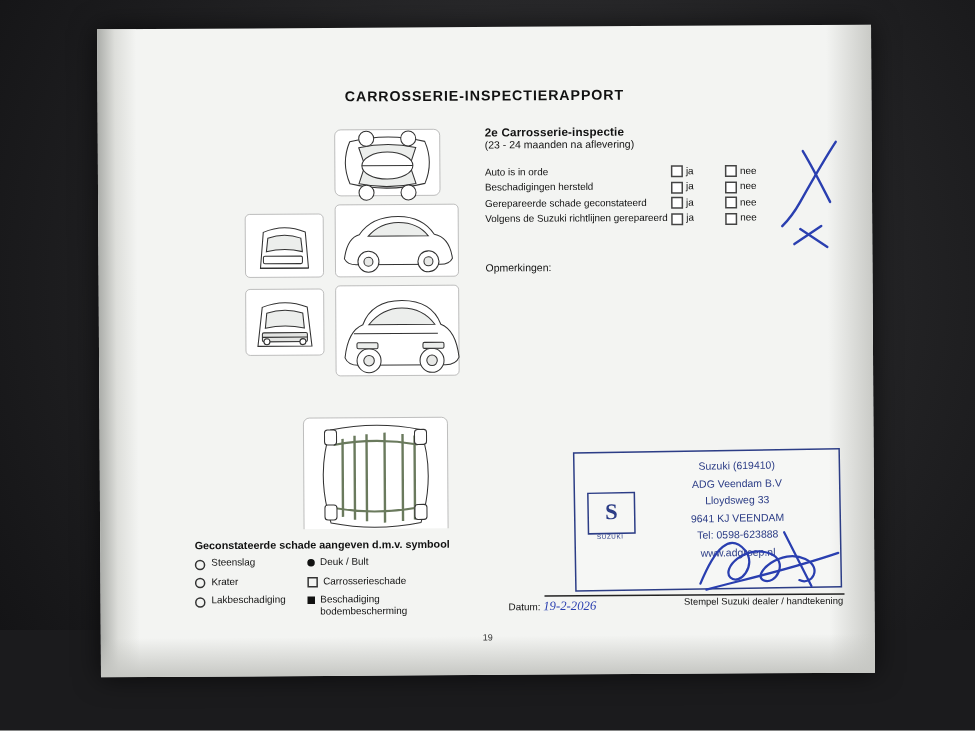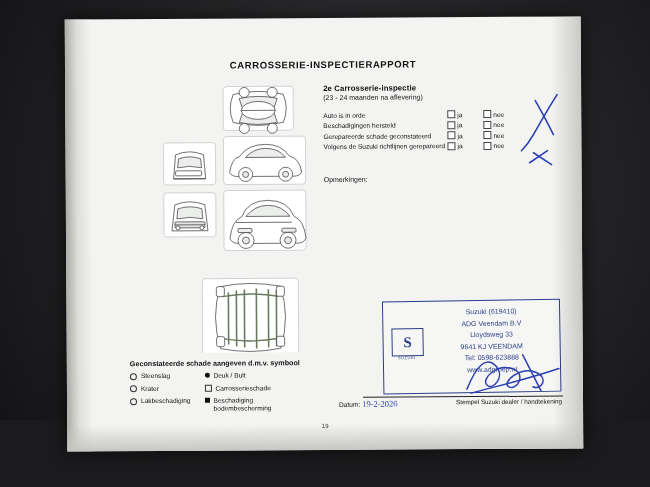--- a/index.html
+++ b/index.html
@@ -306,21 +306,21 @@
           <path d="M4 42 C14 18, 24 8, 34 20 C42 30, 30 44, 24 38 C18 32, 34 16, 50 22 C64 27, 54 44, 46 40 C38 36, 58 18, 74 26 C86 32, 78 44, 70 40"></path>
           <path d="M8 46 C30 40, 60 34, 96 22"></path>
           <path d="M60 8 C66 20, 72 32, 78 44"></path>
         </svg>
       </div>
 
       <div class="sig-line"></div>
 
       <div class="datum">
         <span>Datum:</span>
-        <span style="font-family:'Liberation Serif',serif;color:#2a3fb0;font-size:8.5px;margin-top:12px;">19-2-2026</span>
+        <span style="font-family:'Liberation Serif',serif;color:#2a3fb0;font-size:8.5px;font-style:italic;margin-top:12px;">19-2-2026</span>
       </div>
       <div class="stempel">Stempel Suzuki dealer / handtekening</div>
 
       <div class="legend">
         <h3>Geconstateerde schade aangeven d.m.v. symbool</h3>
         <div class="cols">
           <div class="col">
             <div class="item">
               <span class="sym sym-circle-o"></span>
               <span>Steenslag</span>

